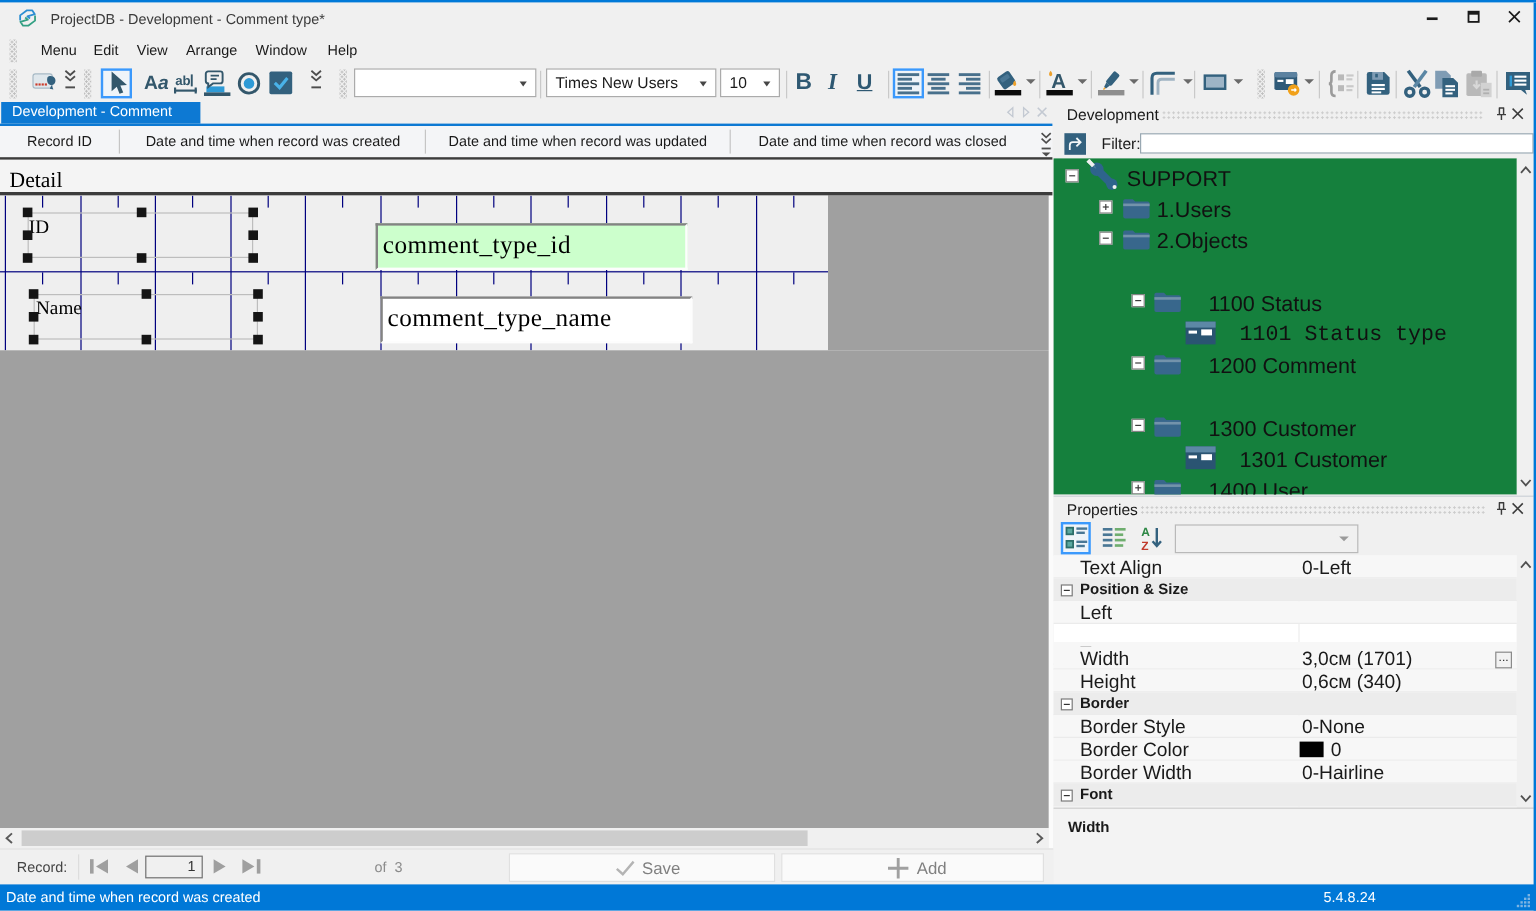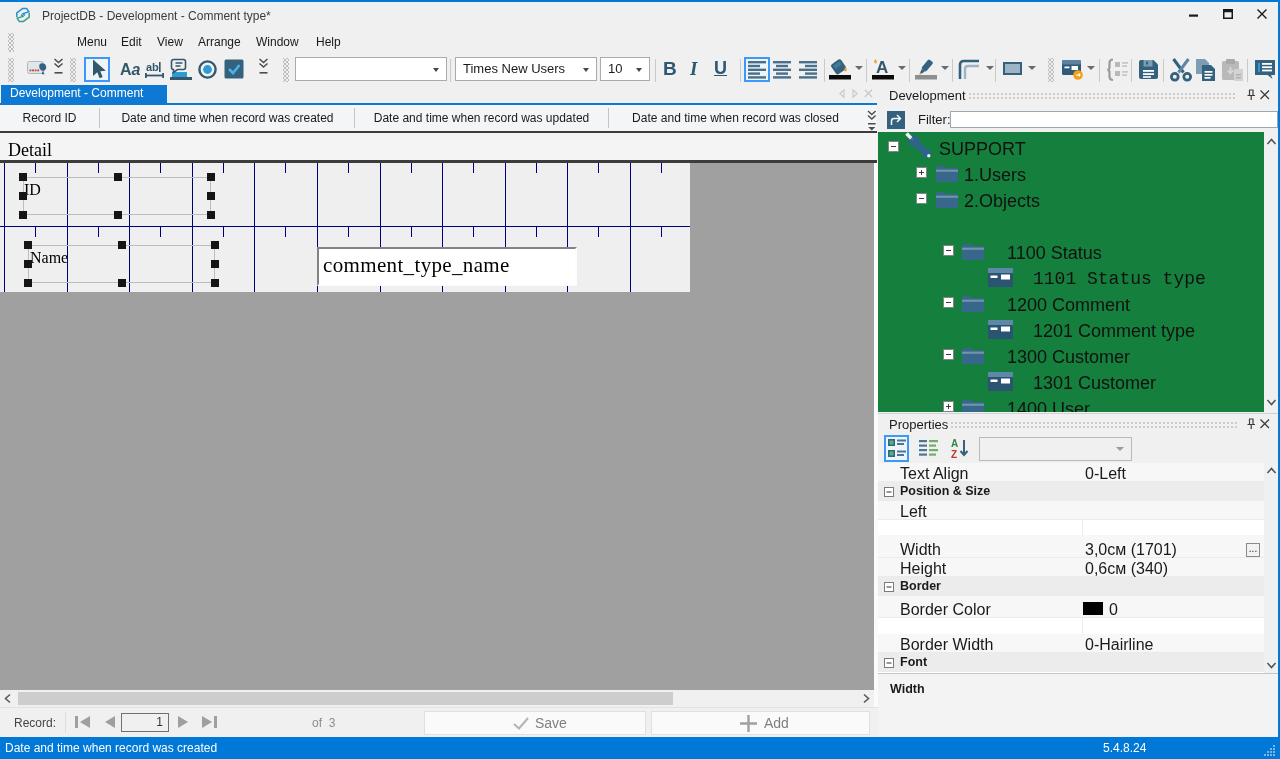--- a/index.html
+++ b/index.html
@@ -4,21 +4,21 @@
 <style>
 * { margin:0; padding:0; box-sizing:border-box; }
 html,body { width:1280px; height:759px; overflow:hidden; }
 body { font-family:"Liberation Sans", sans-serif; background:#f0f0f0; position:relative; }
 .abs { position:absolute; }
 svg { position:absolute; overflow:visible; }
 
 #titlebar { left:0; top:0; width:1280px; height:30px; background:#f0f0f0; border-top:2px solid #0079d8; }
 #titletext { left:42px; top:9px; font-size:12px; color:#3b3b3b; }
 
-.menuitem { top:35px; font-size:12px; color:#1a1a1a; position:absolute;margin-left:43px; }
+.menuitem { top:35px; font-size:12px; color:#1a1a1a; position:absolute; }
 
 .tsep { position:absolute; top:59px; width:1px; height:23px; background:#c9c9c9; }
 .grip { position:absolute; width:6px; background-image:radial-gradient(#bdbdbd 0.8px, transparent 1px), radial-gradient(#bdbdbd 0.8px, transparent 1px); background-size:4px 4px, 4px 4px; background-position:0 0, 2px 2px; }
 .combo { position:absolute; top:57px; height:24px; background:#fff; border:1px solid #ababab; font-size:13px; color:#1a1a1a; }
 .combo .arr { position:absolute; right:7px; top:10px; width:0; height:0; border-left:3.5px solid transparent; border-right:3.5px solid transparent; border-top:4px solid #464646; }
 .selbox { position:absolute; border:2px solid #3b99fc; background:#eff4f9; }
 
 #tabline { left:0; top:103px; width:877px; height:2px; background:#0d79d3; }
 #tab1 { left:1px; top:85px; width:166px; height:18px; background:#0d79d3; color:#fff; font-size:12px; line-height:17px; padding-left:9px; }
 #headers { left:0; top:105px; width:877px; height:26px; background:#f4f5f7; font-size:12px; color:#1a1a1a; }
@@ -361,20 +361,23 @@
   <div class="dlabel" style="left:30px;top:86px;">Name</div>
   <div class="handle" style="left:24px;top:78px;"></div>
       <div class="handle" style="left:118px;top:78px;"></div>
       <div class="handle" style="left:211px;top:78px;"></div>
   <div class="handle" style="left:24px;top:97px;"></div>
       <div class="handle" style="left:211px;top:97px;"></div>
   <div class="handle" style="left:24px;top:116px;"></div>
       <div class="handle" style="left:118px;top:116px;"></div>
       <div class="handle" style="left:211px;top:116px;"></div>
 
+  <div class="tbox" style="left:313px;top:23px;width:260px;height:39px;background:#ccffcc;">
+        <span style="position:absolute;left:4px;top:4px;">comment_type_id</span>
+      </div>
   <div class="tbox" style="left:317px;top:84px;width:260px;height:39px;background:#ffffff;">
         <span style="position:absolute;left:4px;top:4px;">comment_type_name</span>
       </div>
 </div>
   </div>
 <div id="graybig" class="abs"></div>
 <div id="vsliver" class="abs"></div>
 <div id="hscroll" class="abs">
   <svg style="left:4px;top:4px;" width="8" height="9">
       <path d="M6 0.5 L1.5 4.5 L6 8.5" fill="none" stroke="#5a5a5a" stroke-width="1.6"></path>
@@ -491,29 +494,20 @@
     </div>
     <div class="trow" style="top:158px;">
       <div class="pmbox" style="left:65px;">
           <i></i>
         </div>
       <svg style="left:84px;top:5px;" width="22" height="17">
           <path d="M0 2.5 Q0 1 1.5 1 L8 1 L10 3 L20.5 3 Q22 3 22 4.5 L22 15.5 Q22 17 20.5 17 L1.5 17 Q0 17 0 15.5 Z" fill="#38678c"></path>
           <rect x="0" y="4.6" width="22" height="2.2" fill="#7393ab"></rect>
         </svg>
       <span class="txt" style="left:129px;">1200 Comment</span>
-    </div>
-    <div class="trow" style="top:184px;">
-      <svg style="left:110px;top:4px;" width="25" height="19">
-          <rect x="0" y="0" width="25" height="19" fill="#2a5472"></rect>
-          <rect x="0" y="0" width="25" height="5" fill="#5d88a6"></rect>
-          <rect x="2.5" y="7.5" width="7" height="2.5" fill="#fff"></rect>
-          <rect x="13" y="6.5" width="9" height="5" fill="#fff"></rect>
-        </svg>
-      <span class="txt" style="left:155px;">1201 Comment type</span>
     </div>
     <div class="trow" style="top:210px;">
       <div class="pmbox" style="left:65px;">
           <i></i>
         </div>
       <svg style="left:84px;top:5px;" width="22" height="17">
           <path d="M0 2.5 Q0 1 1.5 1 L8 1 L10 3 L20.5 3 Q22 3 22 4.5 L22 15.5 Q22 17 20.5 17 L1.5 17 Q0 17 0 15.5 Z" fill="#38678c"></path>
           <rect x="0" y="4.6" width="22" height="2.2" fill="#7393ab"></rect>
         </svg>
       <span class="txt" style="left:129px;">1300 Customer</span>
@@ -615,21 +609,21 @@
           <span class="n">Height</span>
           <span class="v">0,6см (340)</span>
         </div>
       <div class="prow cat" style="top:114px;">
           <span class="n">Border</span>
         </div>
       <div class="prow" style="top:133px;">
           <span class="n">Border Style</span>
           <span class="v">0-None</span>
         </div>
-      <div class="prow" style="top:136px;">
+      <div class="prow" style="top:152px;">
           <span class="n">Border Color</span>
           <span class="v" style="left:231px;">0</span>
           <span style="position:absolute;left:205px;top:3px;width:20px;height:13px;background:#000;"></span>
         </div>
       <div class="prow" style="top:171px;">
           <span class="n">Border Width</span>
           <span class="v">0-Hairline</span>
         </div>
       <div class="prow cat" style="top:190px;">
           <span class="n">Font</span>

